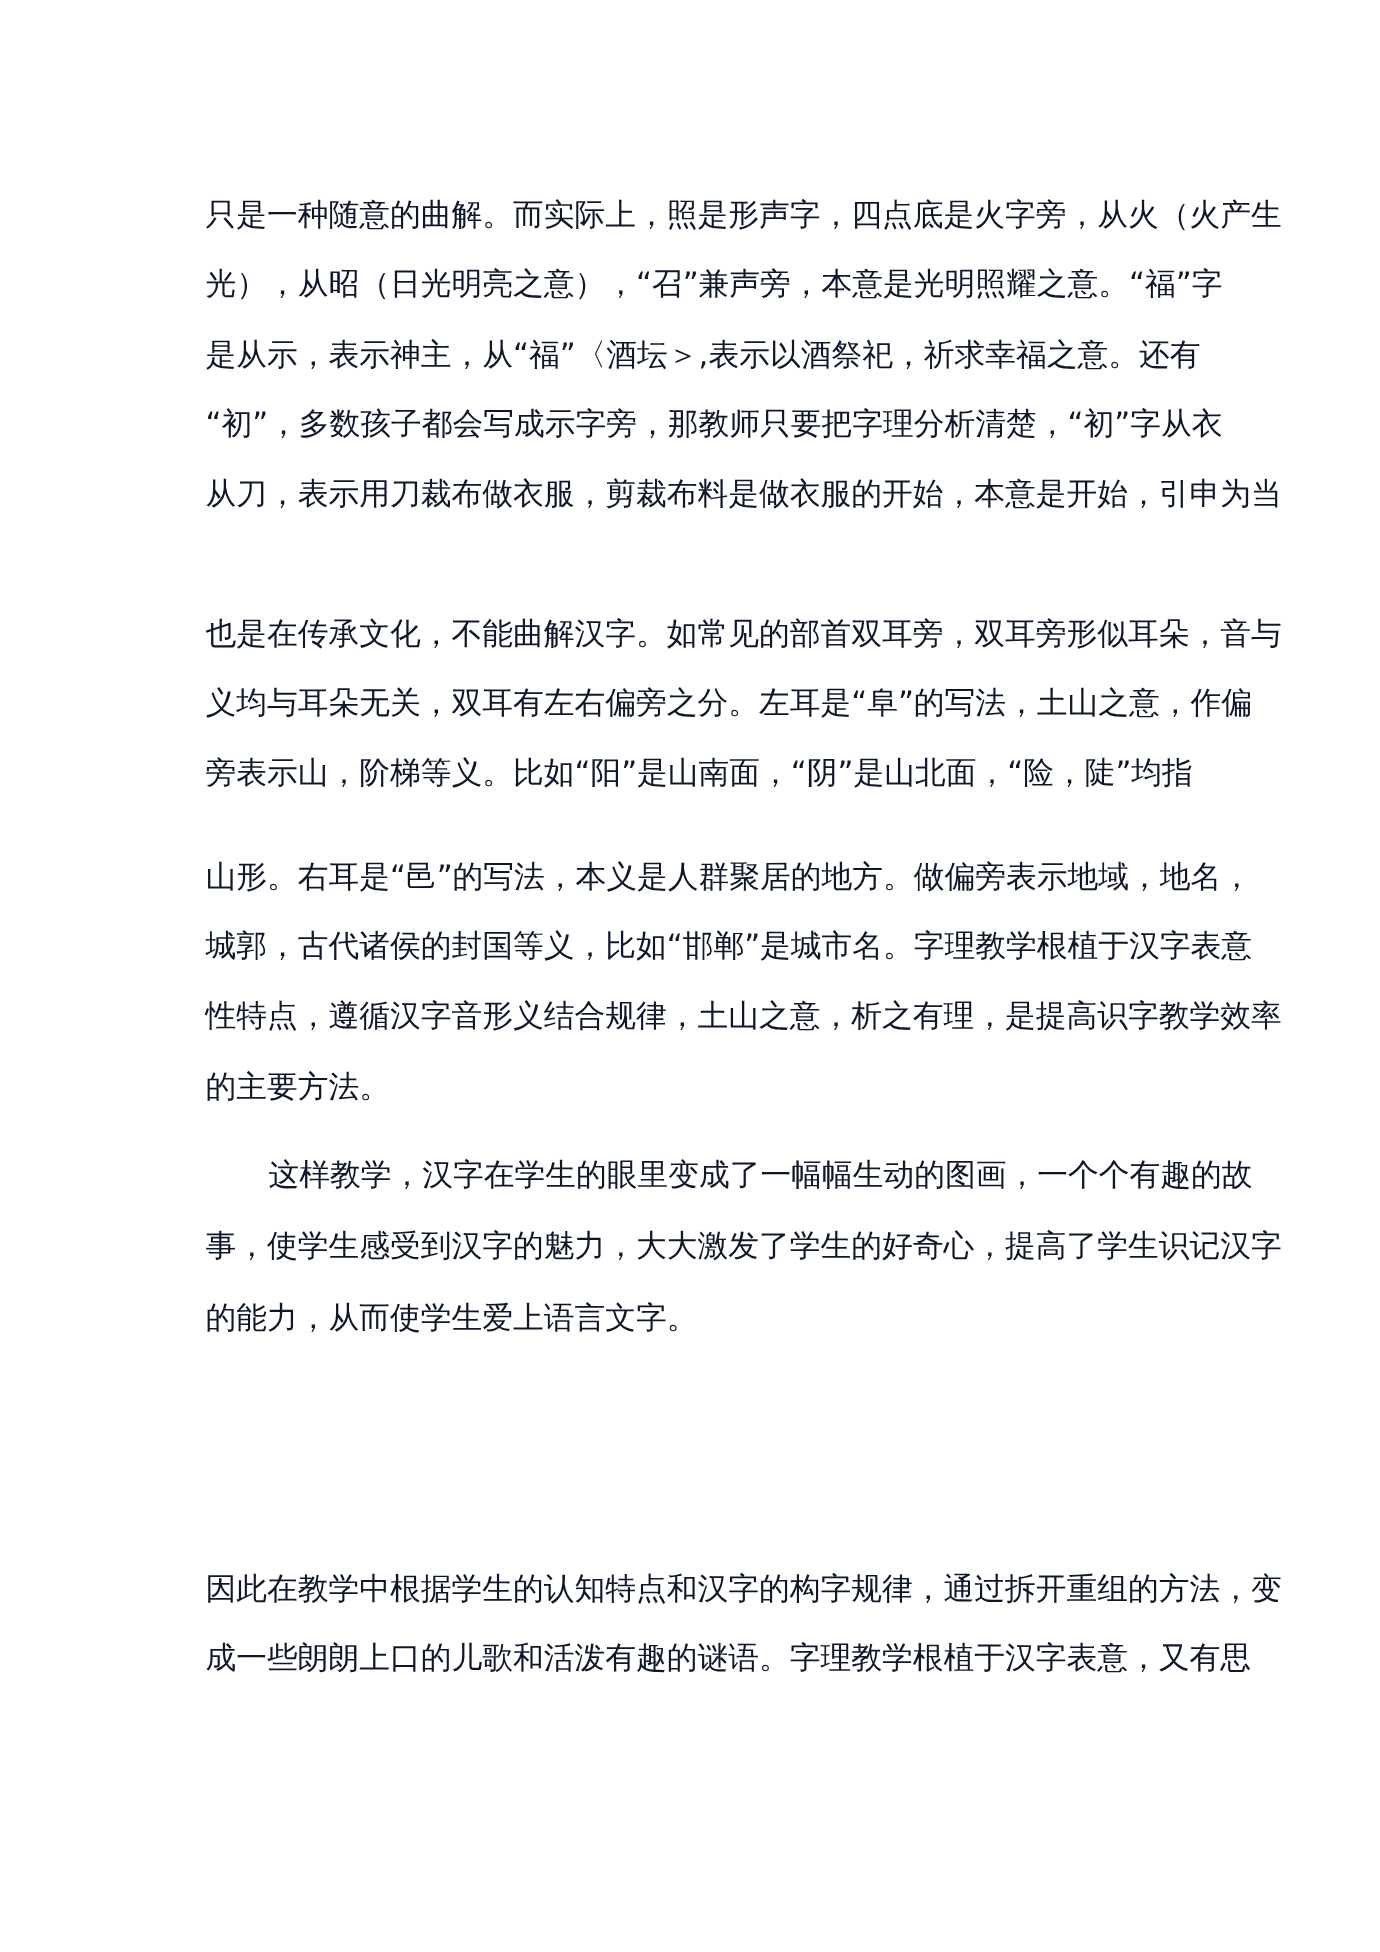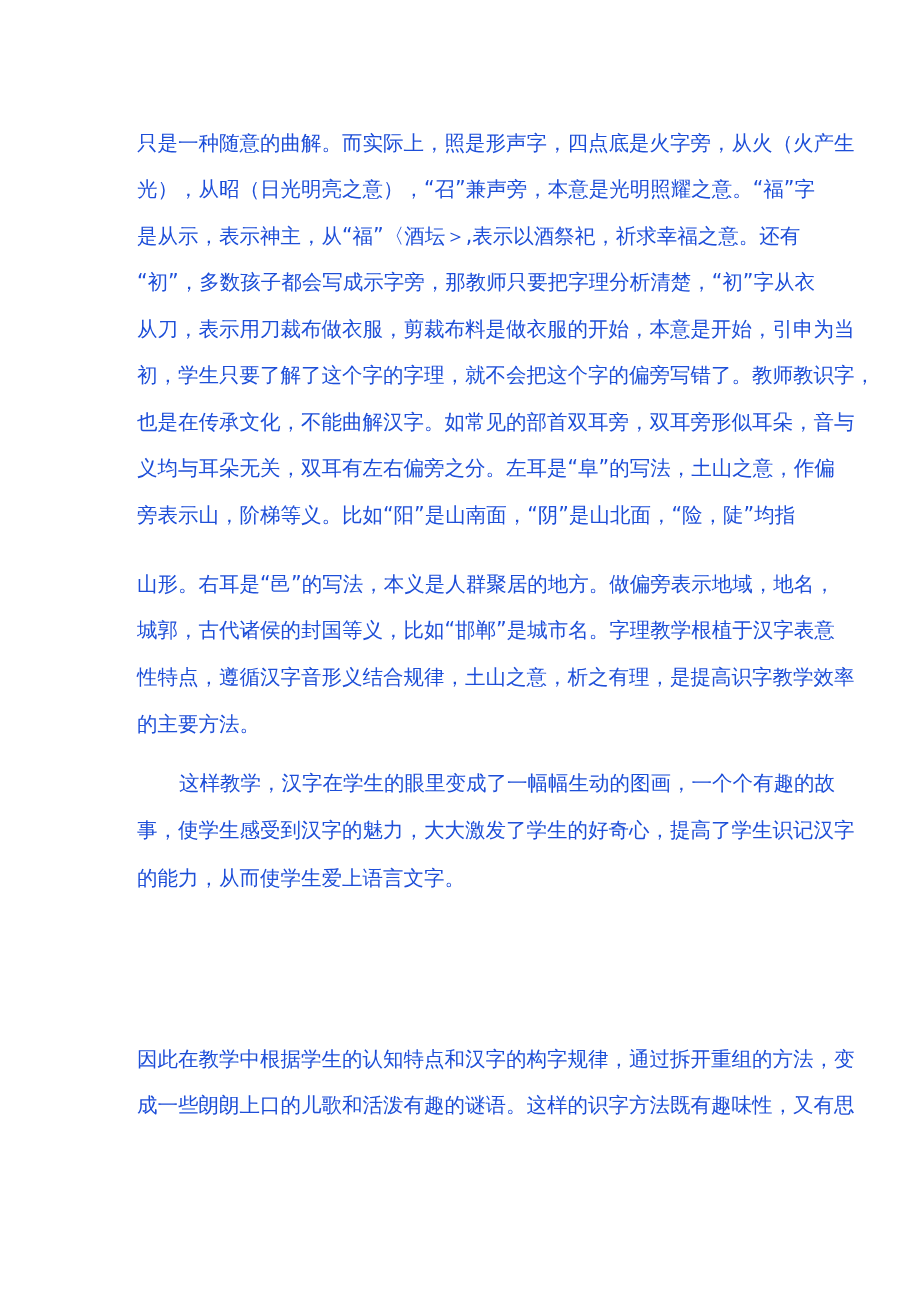--- a/index.html
+++ b/index.html
@@ -6,50 +6,49 @@
   body { width: 920px; height: 1301px; position: relative; overflow: hidden; }
   .page { position: absolute; left: 0; top: 0; width: 920px; height: 1301px; background: #ffffff; }
   .line {
     position: absolute;
     left: 137px;
     width: 645px;
     height: 26px;
     line-height: 26px;
     font-family: "DejaVu Sans", "Liberation Sans", sans-serif;
     font-size: 20.5px;
-    color: #1d4ed8;
+    color: #0f172a;
     white-space: nowrap;
     text-align: justify;
     text-align-last: justify;
     letter-spacing: 0px;
   }
   .line.last { text-align-last: left; }
   .line.indent { left: 179px; width: 603px; }
   .heading { text-align-last: left; }
 </style>
 </head>
 <body>
 
 <div class="page">
 
   <div class="line" style="top:130px">只是一种随意的曲解。而实际上，照是形声字，四点底是火字旁，从火（火产生</div>
   <div class="line" style="top:176px">光），从昭（日光明亮之意），“召”兼声旁，本意是光明照耀之意。“福”字</div>
   <div class="line" style="top:223px">是从示，表示神主，从“福”〈酒坛＞,表示以酒祭祀，祈求幸福之意。还有</div>
   <div class="line" style="top:269px">“初”，多数孩子都会写成示字旁，那教师只要把字理分析清楚，“初”字从衣</div>
   <div class="line" style="top:316px">从刀，表示用刀裁布做衣服，剪裁布料是做衣服的开始，本意是开始，引申为当</div>
-  <div class="line" style="top:362px">初，学生只要了解了这个字的字理，就不会把这个字的偏旁写错了。教师教识字，</div>
   <div class="line" style="top:409px">也是在传承文化，不能曲解汉字。如常见的部首双耳旁，双耳旁形似耳朵，音与</div>
   <div class="line" style="top:455px">义均与耳朵无关，双耳有左右偏旁之分。左耳是“阜”的写法，土山之意，作偏</div>
   <div class="line" style="top:502px">旁表示山，阶梯等义。比如“阳”是山南面，“阴”是山北面，“险，陡”均指</div>
   <div class="line" style="top:571px">山形。右耳是“邑”的写法，本义是人群聚居的地方。做偏旁表示地域，地名，</div>
   <div class="line" style="top:617px">城郭，古代诸侯的封国等义，比如“邯郸”是城市名。字理教学根植于汉字表意</div>
   <div class="line" style="top:664px">性特点，遵循汉字音形义结合规律，土山之意，析之有理，是提高识字教学效率</div>
   <div class="line last" style="top:711px">的主要方法。</div>
 
   <div class="line indent" style="top:770px">这样教学，汉字在学生的眼里变成了一幅幅生动的图画，一个个有趣的故</div>
   <div class="line last" style="top:865px">的能力，从而使学生爱上语言文字。</div>
   <div class="line" style="top:817px">事，使学生感受到汉字的魅力，大大激发了学生的好奇心，提高了学生识记汉字</div>
 
 
   <div class="line" style="top:1046px">因此在教学中根据学生的认知特点和汉字的构字规律，通过拆开重组的方法，变</div>
-  <div class="line" style="top:1092px">成一些朗朗上口的儿歌和活泼有趣的谜语。这样的识字方法既有趣味性，又有思</div>
+  <div class="line" style="top:1092px">成一些朗朗上口的儿歌和活泼有趣的谜语。字理教学根植于汉字表意，又有思</div>
 
 </div>
 
 </body></html>

